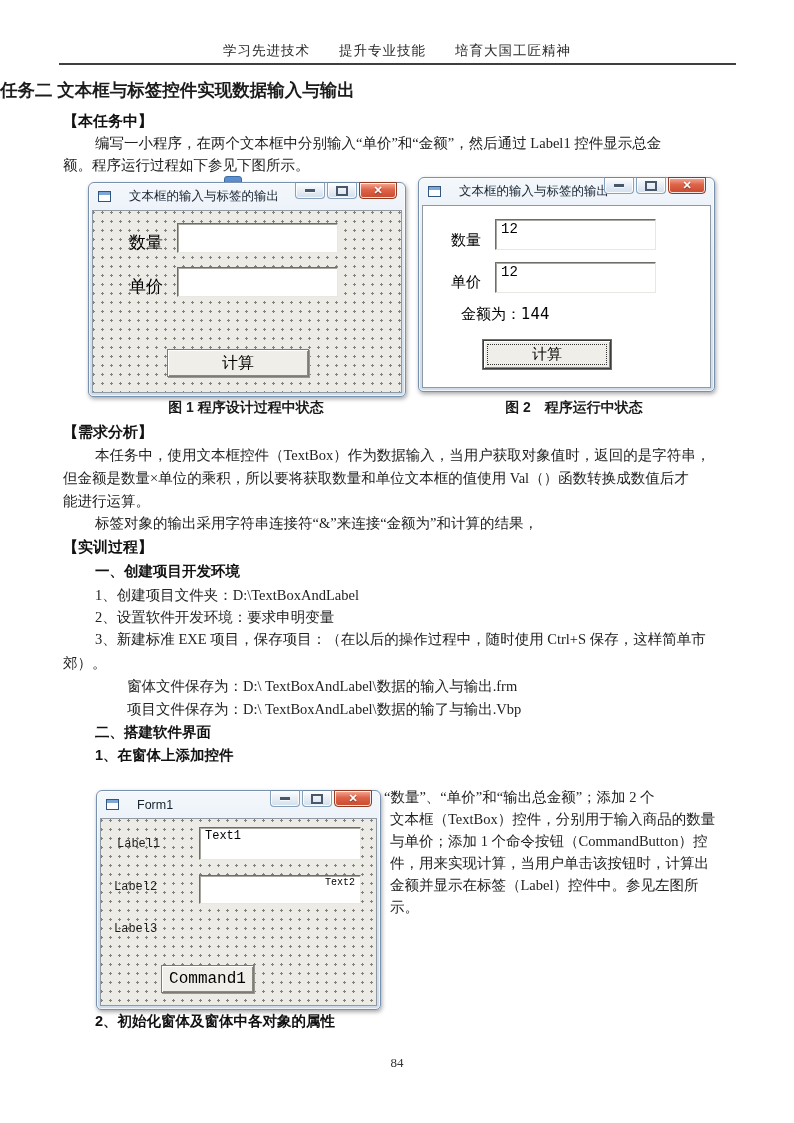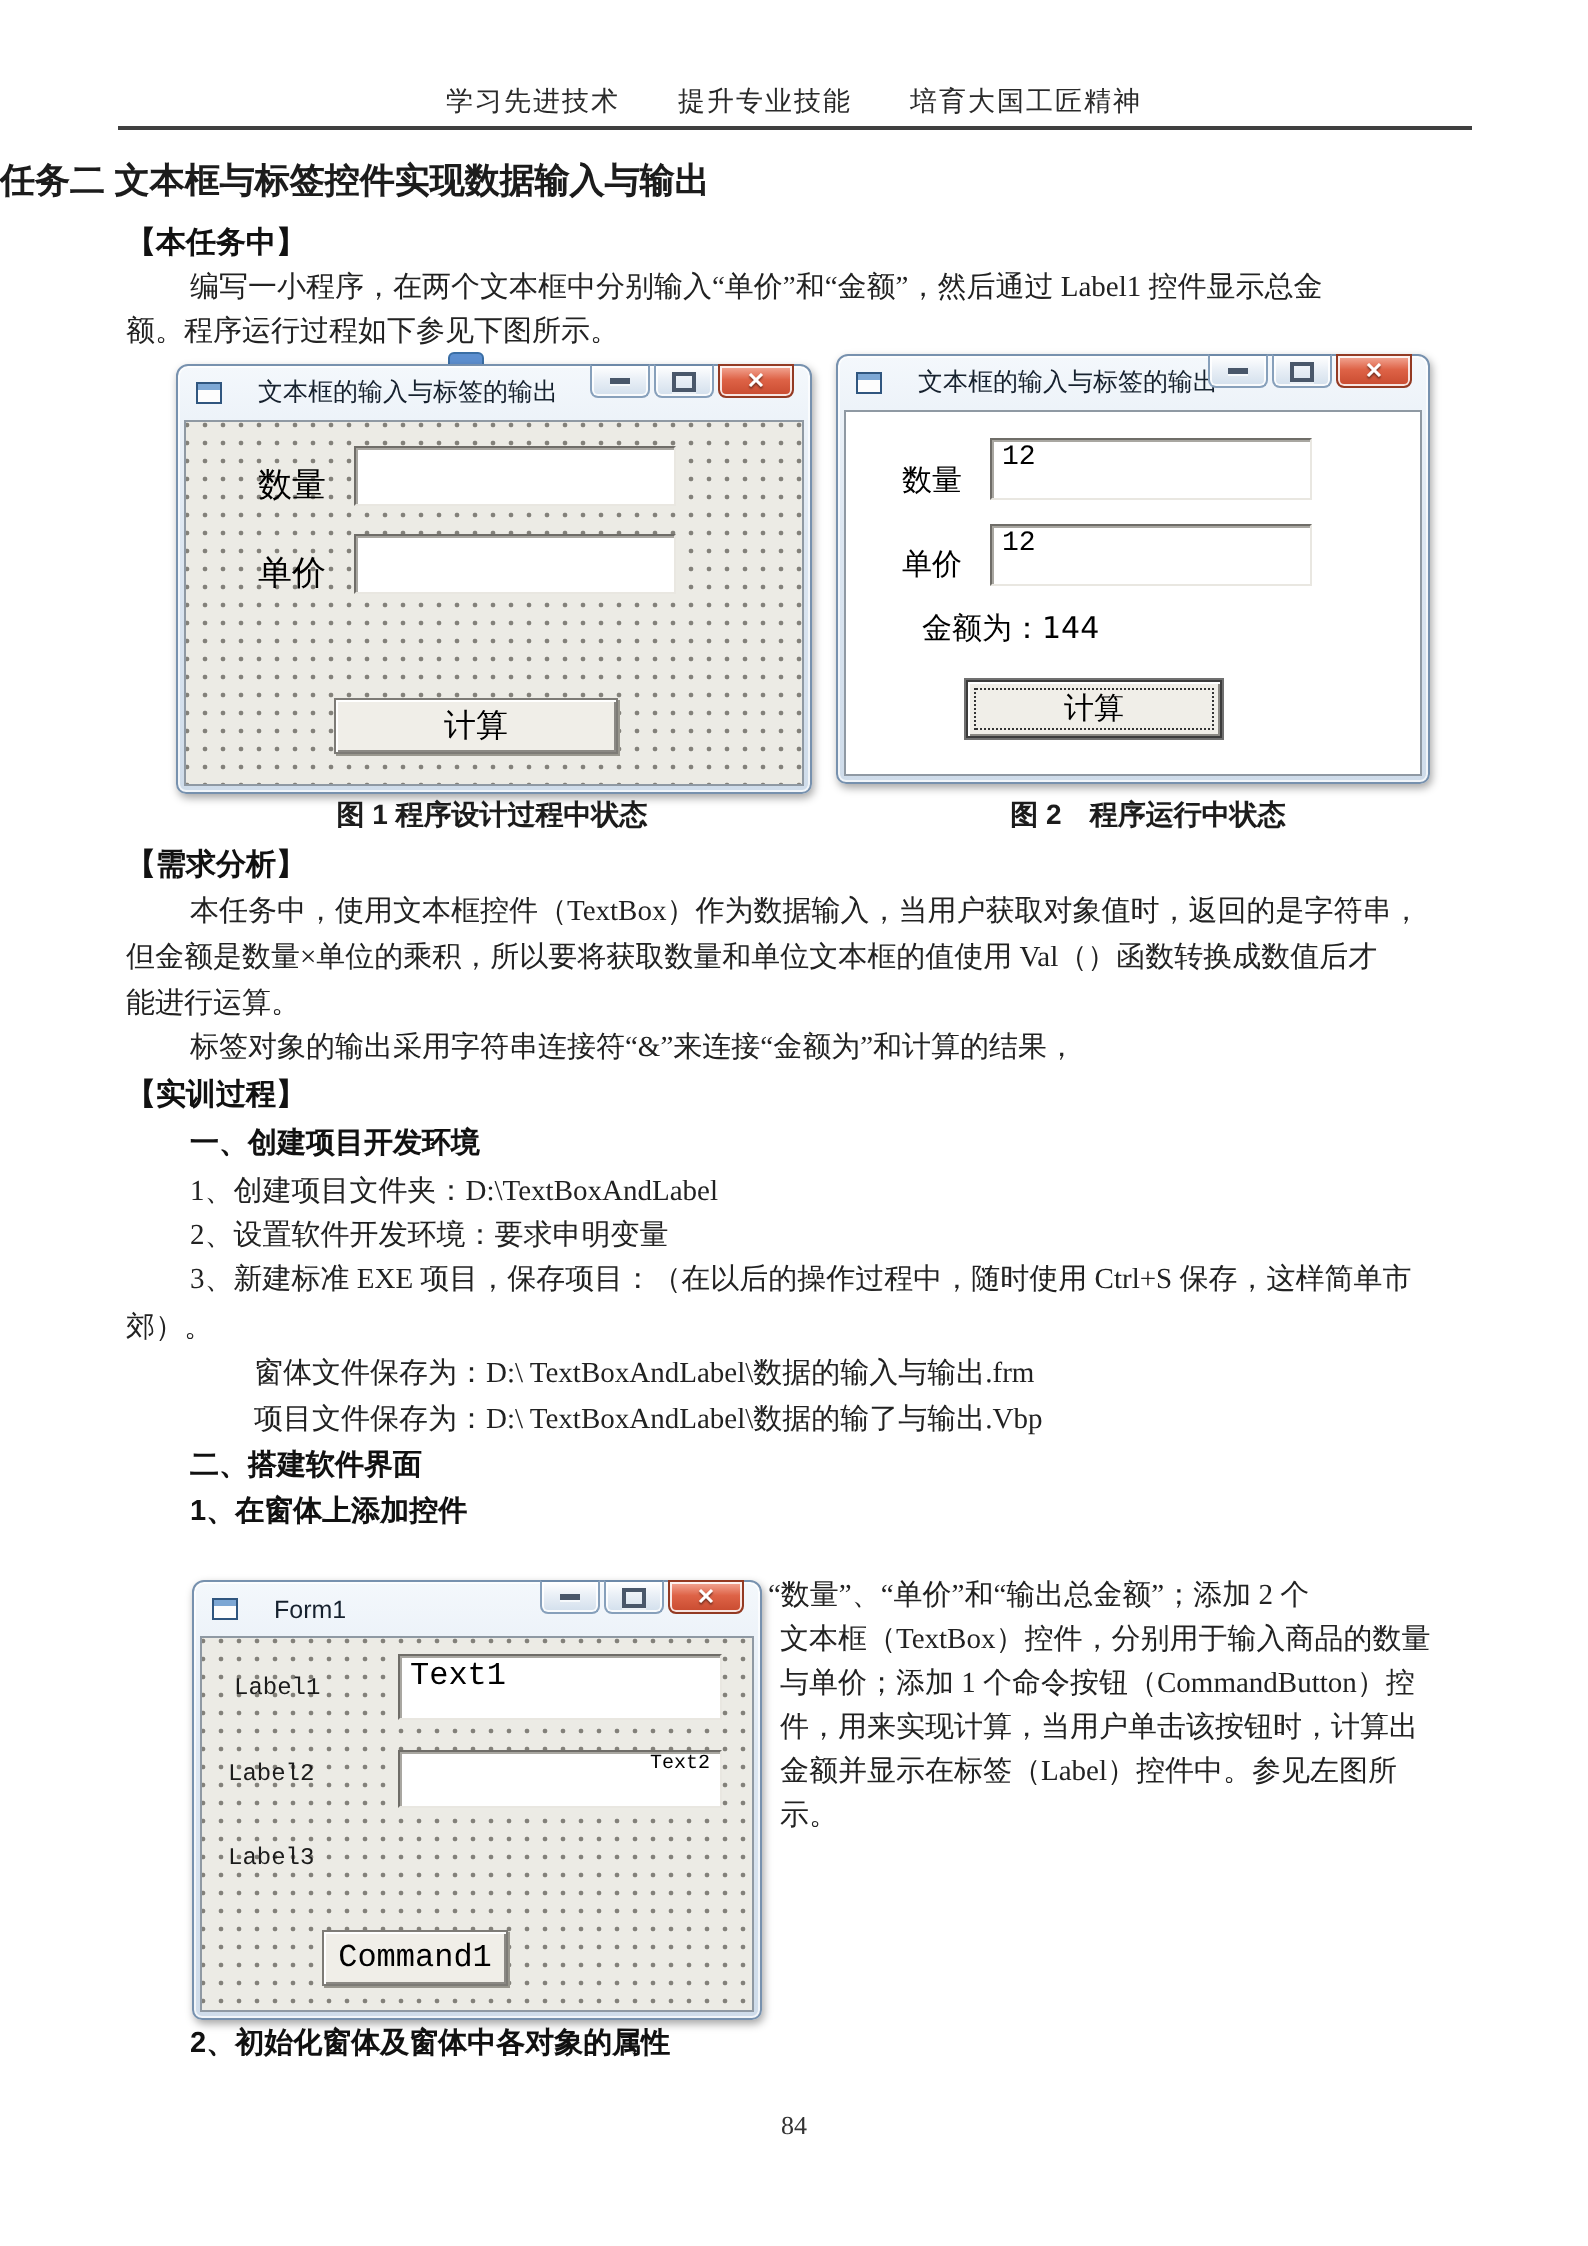--- a/index.html
+++ b/index.html
@@ -147,21 +147,21 @@
             <i class="glyph-min"></i>
           </span>
         <span class="wbtn">
             <i class="glyph-max"></i>
           </span>
         <span class="wbtn close">✕</span>
       </span>
     </div>
     <div class="client grid">
       <span class="vb-mono abs" style="left:16px;top:18px;">Label1</span>
-      <div class="vb-text" style="left:98px;top:8px;width:162px;height:33px;font-size:16px;">Text1</div>
+      <div class="vb-text" style="left:98px;top:8px;width:162px;height:33px;font-size:12px;">Text1</div>
       <span class="vb-mono abs" style="left:13px;top:61px;">Label2</span>
       <div class="vb-text" style="left:98px;top:56px;width:162px;height:29px;font-size:10px;text-align:right;">Text2</div>
       <span class="vb-mono abs" style="left:13px;top:103px;">Label3</span>
       <div class="vb-btn" style="left:60px;top:146px;width:93px;height:28px;font-size:16px;font-family:'Liberation Mono','DejaVu Sans Mono',monospace;">Command1</div>
     </div>
   </div>
 
   <div class="abs bl" style="top:788px;left:384px;">“数量”、“单价”和“输出总金额”；添加 2 个</div>
   <div class="abs bl" style="top:810px;left:390px;">文本框（TextBox）控件，分别用于输入商品的数量</div>
   <div class="abs bl" style="top:832px;left:390px;">与单价；添加 1 个命令按钮（CommandButton）控</div>

